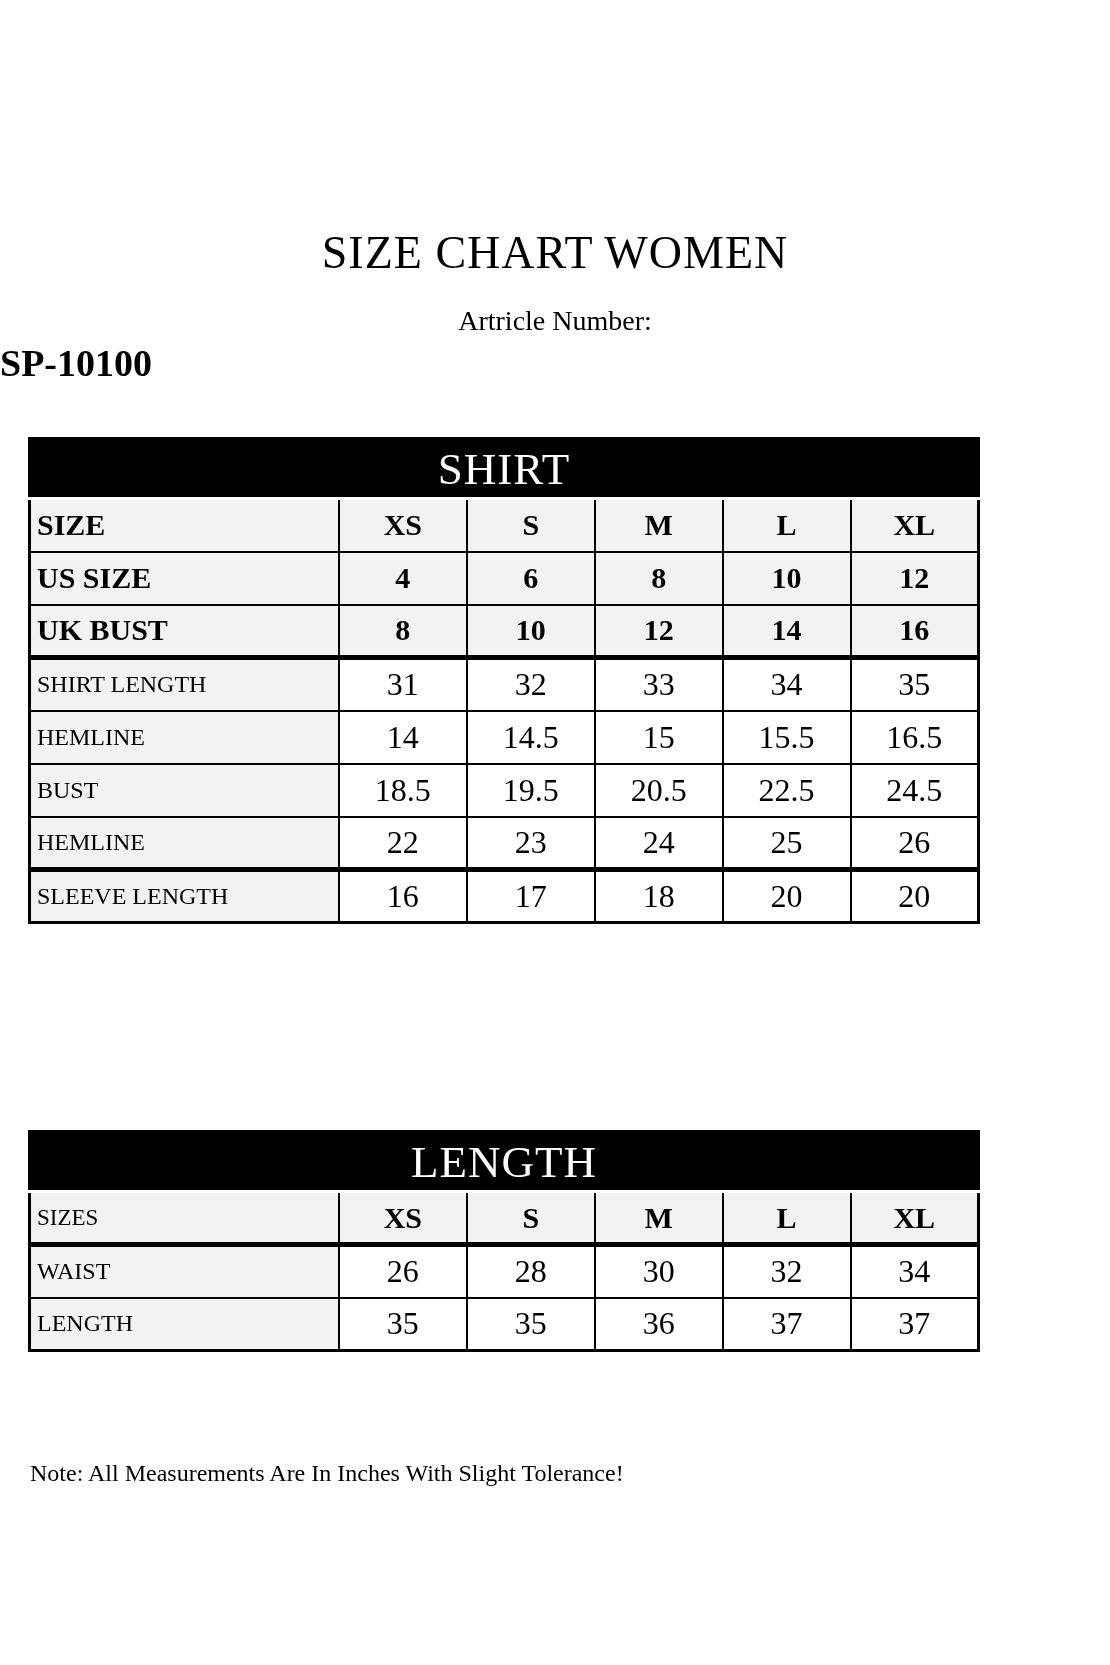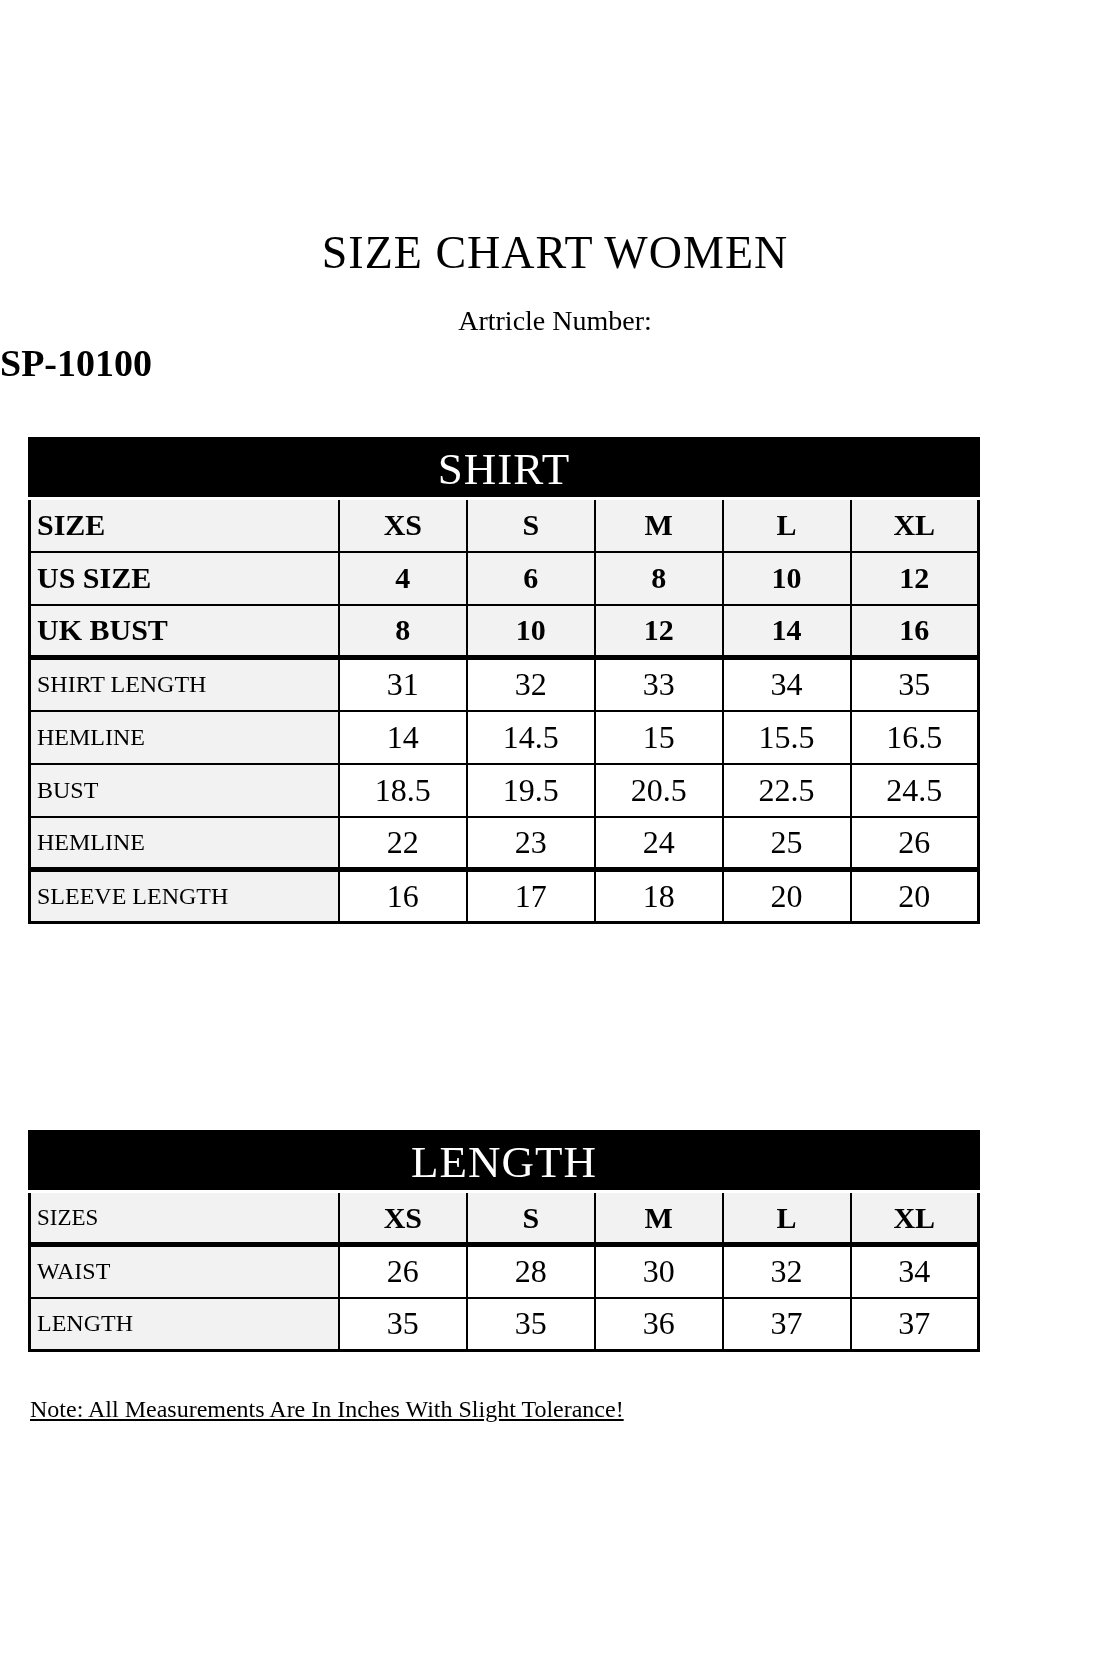--- a/index.html
+++ b/index.html
@@ -69,23 +69,22 @@
   tr.row-mixed td.label-cell { font-weight: normal; font-size: 23px; }
 
   
   tr.row-measure td { background: var(--value-bg, #fff); font-size: 32px; }
   tr.row-measure td.label-cell { background: var(--row-bg, #f2f2f2); font-size: 24px; }
 
   
   tr.thick-after td { border-bottom-width: 5px; }
 
   .note {
-    position: absolute; left: 30px; top: 1396px;
+    position: absolute; left: 30px; top: 1460px;
     font-size: 24px;
-    text-decoration: underline;
   }
 </style>
 </head>
 <body>
 
 <div class="page">
 
   <div class="title">SIZE CHART WOMEN</div>
   <div class="article-label">Artricle Number:</div>
   <div class="article-number">SP-10100</div>

